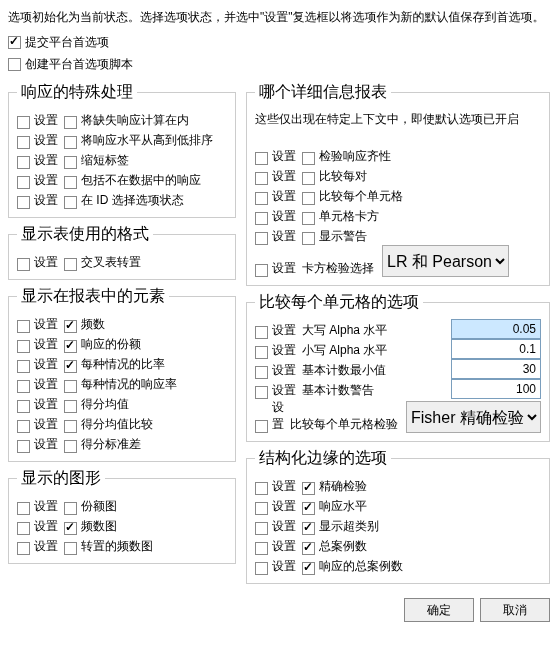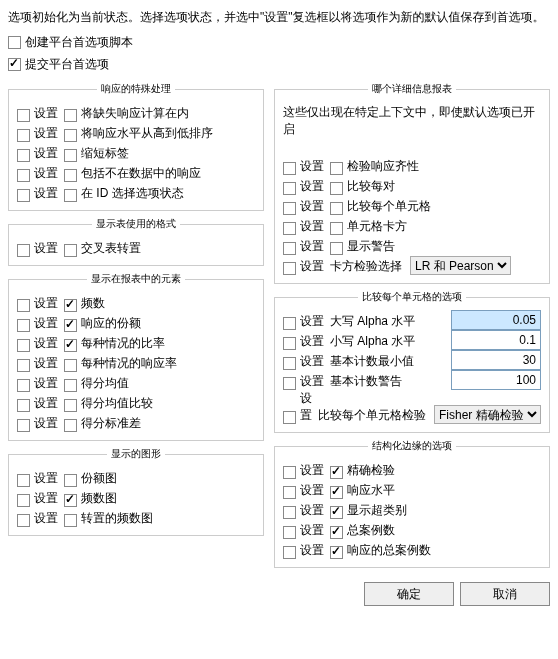--- a/index.html
+++ b/index.html
@@ -24,68 +24,68 @@
   content: "✓"; position: absolute; top: -3px; left: 0px;
   font-size: 12px; color: #000; font-weight: bold;
 }
 .cols { display: flex; gap: 10px; }
 .col { flex: 1; }
 fieldset {
   border: 1px solid #ccc;
   margin: 0 0 6px 0;
   padding: 6px 8px 8px 8px;
 }
-legend { padding: 0 4px; font-size: 10px; text-align: center; }
+legend { padding: 0 4px; font-size: 16px; }
 .set-group { display: flex; align-items: flex-end; margin: 0 0; gap: 4px; min-height: 20px; }
 .set-group input[type="checkbox"] {
   width: 13px; height: 13px; margin: 0;
   appearance: none; border: 1px solid #888; background: #fff;
   position: relative; flex-shrink: 0;
 }
 .set-group input[type="checkbox"]:checked::after {
   content: "✓"; position: absolute; top: -3px; left: 0px;
   font-size: 12px; color: #000; font-weight: bold;
 }
 .set-lbl { margin-right: 2px; }
 .val-lbl { white-space: nowrap; }
 .num-input {
   width: 90px; height: 20px; border: 1px solid #7a9ebd;
   text-align: right; padding: 0 4px; font-size: 12px;
   font-family: inherit; margin-left: auto;
 }
 .num-input.hl { background: #cce8ff; }
 select {
-  font-family: inherit; font-size: 12px; height: 19px;
+  font-family: inherit; font-size: 16px; height: 32px;
   border: 1px solid #aaa; background: #efefef;
 }
 .sel-inline { margin-left: 4px; }
 .hint { margin: 2px 0 17px 0; }
 .btns {
   display: flex; justify-content: flex-end; gap: 6px;
   margin-top: 8px;
 }
 .btns button {
-  width: 90px; height: 24px; font-family: inherit; font-size: 12px;
+  width: 70px; height: 24px; font-family: inherit; font-size: 12px;
   border: 1px solid #888; background: #efefef;
 }
 .col-right fieldset .set-group { flex-wrap: nowrap; }
 </style>
 </head>
 <body>
 
 <div class="intro">选项初始化为当前状态。选择选项状态，并选中"设置"复选框以将选项作为新的默认值保存到首选项。</div>
 
 <div class="top-options">
   <div class="row">
+    <input type="checkbox" checked="" style="">
+    <span>提交平台首选项</span>
+  </div>
+  <div class="row">
     <input type="checkbox" style="">
     <span>创建平台首选项脚本</span>
-  </div>
-  <div class="row">
-    <input type="checkbox" checked="" style="">
-    <span>提交平台首选项</span>
   </div>
 </div>
 
 <div class="cols">
   <div class="col">
 
     <fieldset>
       <legend>响应的特殊处理</legend>
       <div>
           <div class="set-group">

